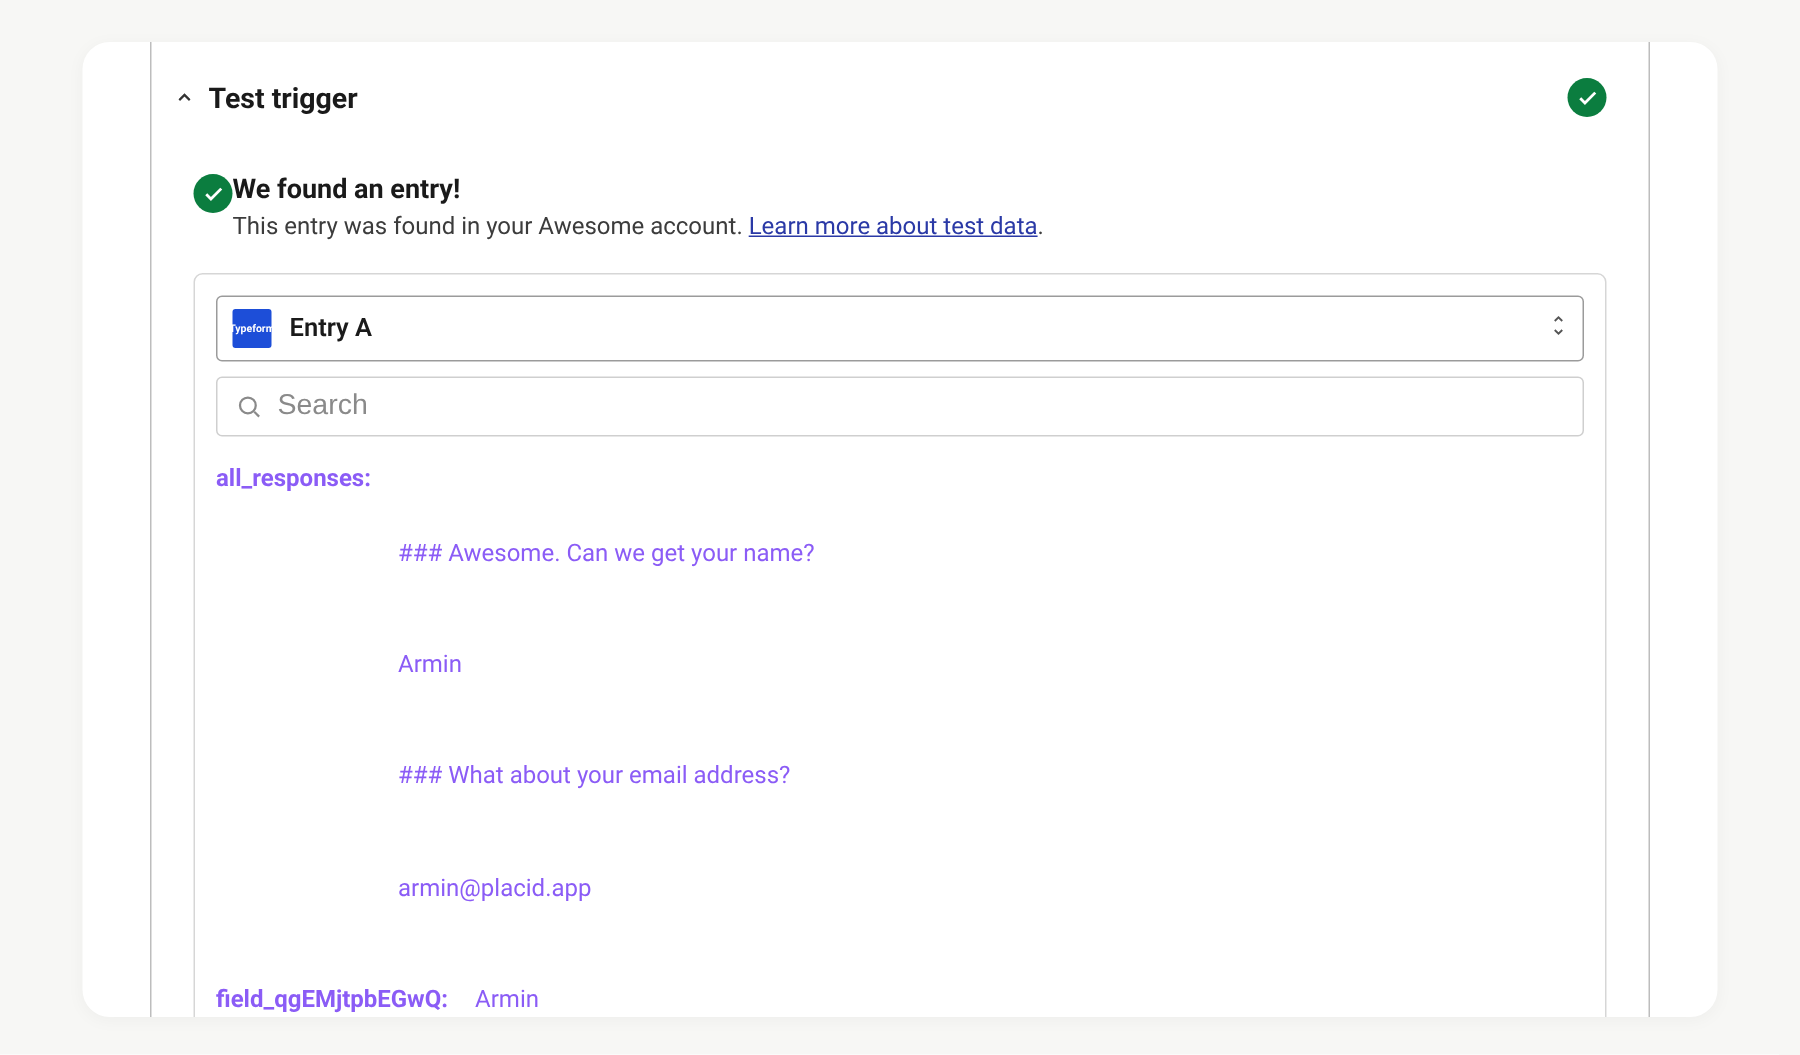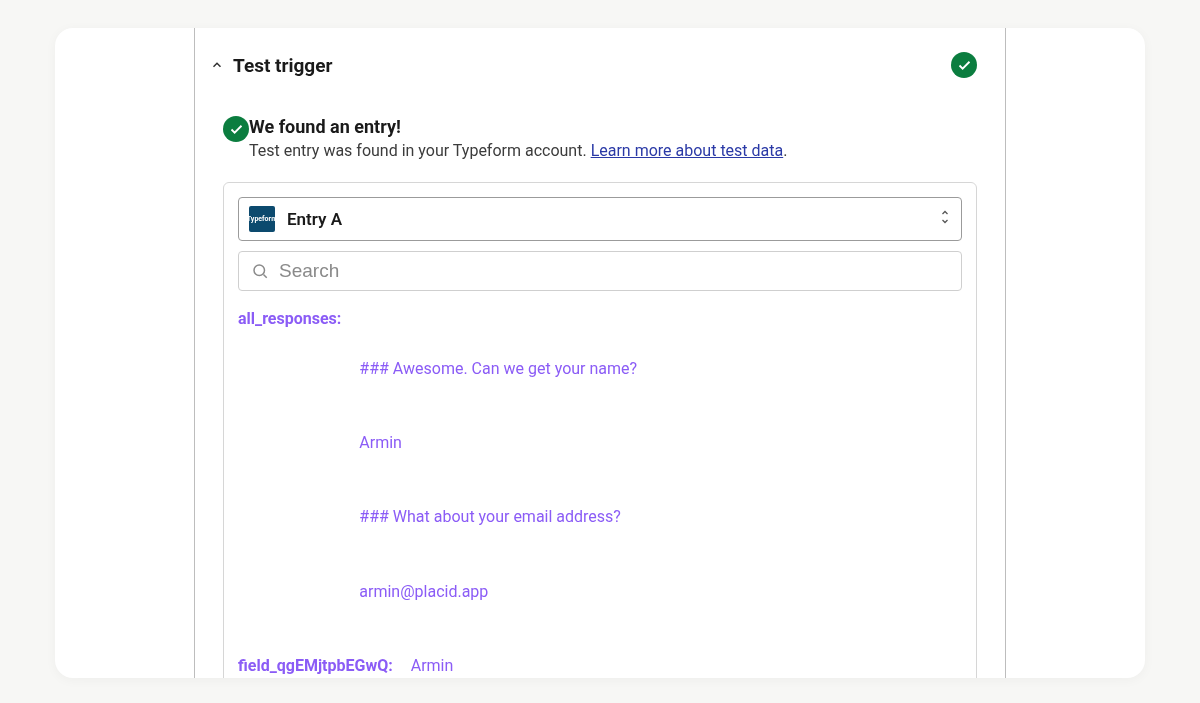--- a/index.html
+++ b/index.html
@@ -17,21 +17,21 @@
       height: 650px;
       background: #fff;
       border-radius: 18px;
       box-shadow: 0 2px 12px rgba(0,0,0,0.04);
       overflow: hidden;
       position: relative;
       display: flex;
       justify-content: center;
     }
     .panel {
-      width: 812px;
+      width: 1000px;
       height: 100%;
       border-left: 1.5px solid #bdbdbd;
       border-right: 1.5px solid #bdbdbd;
       padding: 0;
       position: relative;
     }
     .section-header {
       display: flex;
       align-items: center;
       justify-content: space-between;
@@ -101,21 +101,21 @@
       border: 1.5px solid #9b9b9b;
       border-radius: 4px;
       padding: 8px 10px;
       gap: 12px;
       cursor: pointer;
       position: relative;
     }
     .dd-icon {
       width: 26px;
       height: 26px;
-      background: #0c4a6e;
+      background: #1d4ed8;
       color: #fff;
       font-size: 7px;
       display: flex;
       align-items: center;
       justify-content: center;
       font-weight: 700;
       border-radius: 2px;
     }
     .dd-label {
       font-size: 17px;
@@ -180,21 +180,21 @@
 
     <div class="found-row">
       <span class="check-badge small">
         <svg width="15" height="15" viewBox="0 0 24 24" fill="none" stroke="currentColor" stroke-width="3">
             <polyline points="20 6 9 17 4 12"></polyline>
           </svg>
       </span>
       <div class="found-text">
         <h2>We found an entry!</h2>
         <p>
-          <span>Test entry was found in your Typeform account. </span><a href="#">Learn more about test data</a><span>.</span>
+          <span>This entry was found in your Awesome account. </span><a href="#">Learn more about test data</a><span>.</span>
         </p>
       </div>
     </div>
 
     <div class="content-box">
 
       <div class="dropdown">
         <span class="dd-icon">Typeform</span>
         <span class="dd-label">Entry A</span>
         <span class="dd-caret">

